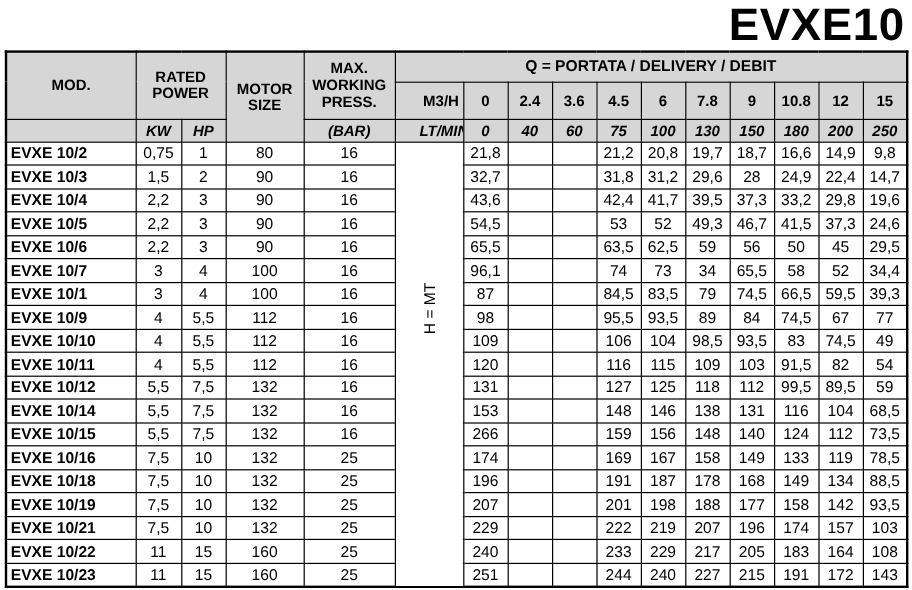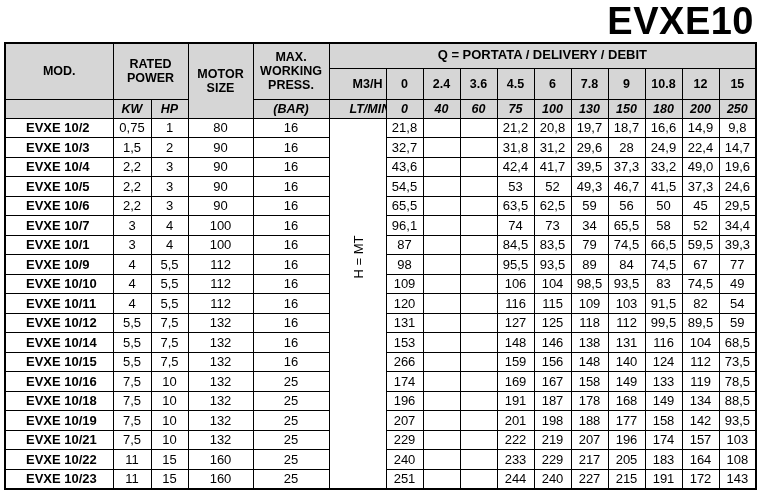--- a/index.html
+++ b/index.html
@@ -28,21 +28,21 @@
   }
   thead tr.r1{height:25px;}
   thead tr.r2{height:31px;}
   thead tr.r3{height:19px;font-style:italic;}
   tbody tr{height:19.5px;}
   td{
     background:#ffffff;font-size:13px;text-align:center;
     white-space:nowrap;
   }
   td.mod{
-    text-align:left;padding-left:20px;
+    text-align:left;padding-left:3px;
     font-weight:bold;font-size:13px;
   }
   th.lbl{text-align:center;padding-left:20px;}
   th.q{font-size:13px;}
   td.hlabel{position:relative;}
   td.hlabel span{
     position:absolute;left:50%;top:138px;
     transform:translate(-50%,-50%) rotate(-90deg);
     font-size:13px;white-space:nowrap;
   }
@@ -155,21 +155,21 @@
     <td>90</td>
     <td>16</td>
     <td>43,6</td>
     <td></td>
     <td></td>
     <td>42,4</td>
     <td>41,7</td>
     <td>39,5</td>
     <td>37,3</td>
     <td>33,2</td>
-    <td>49,0</td>
+    <td>29,8</td>
     <td>19,6</td>
   </tr>
       <tr class="data-row">
     <td class="mod">EVXE 10/5</td>
     <td>2,2</td>
     <td>3</td>
     <td>90</td>
     <td>16</td>
     <td>54,5</td>
     <td></td>

